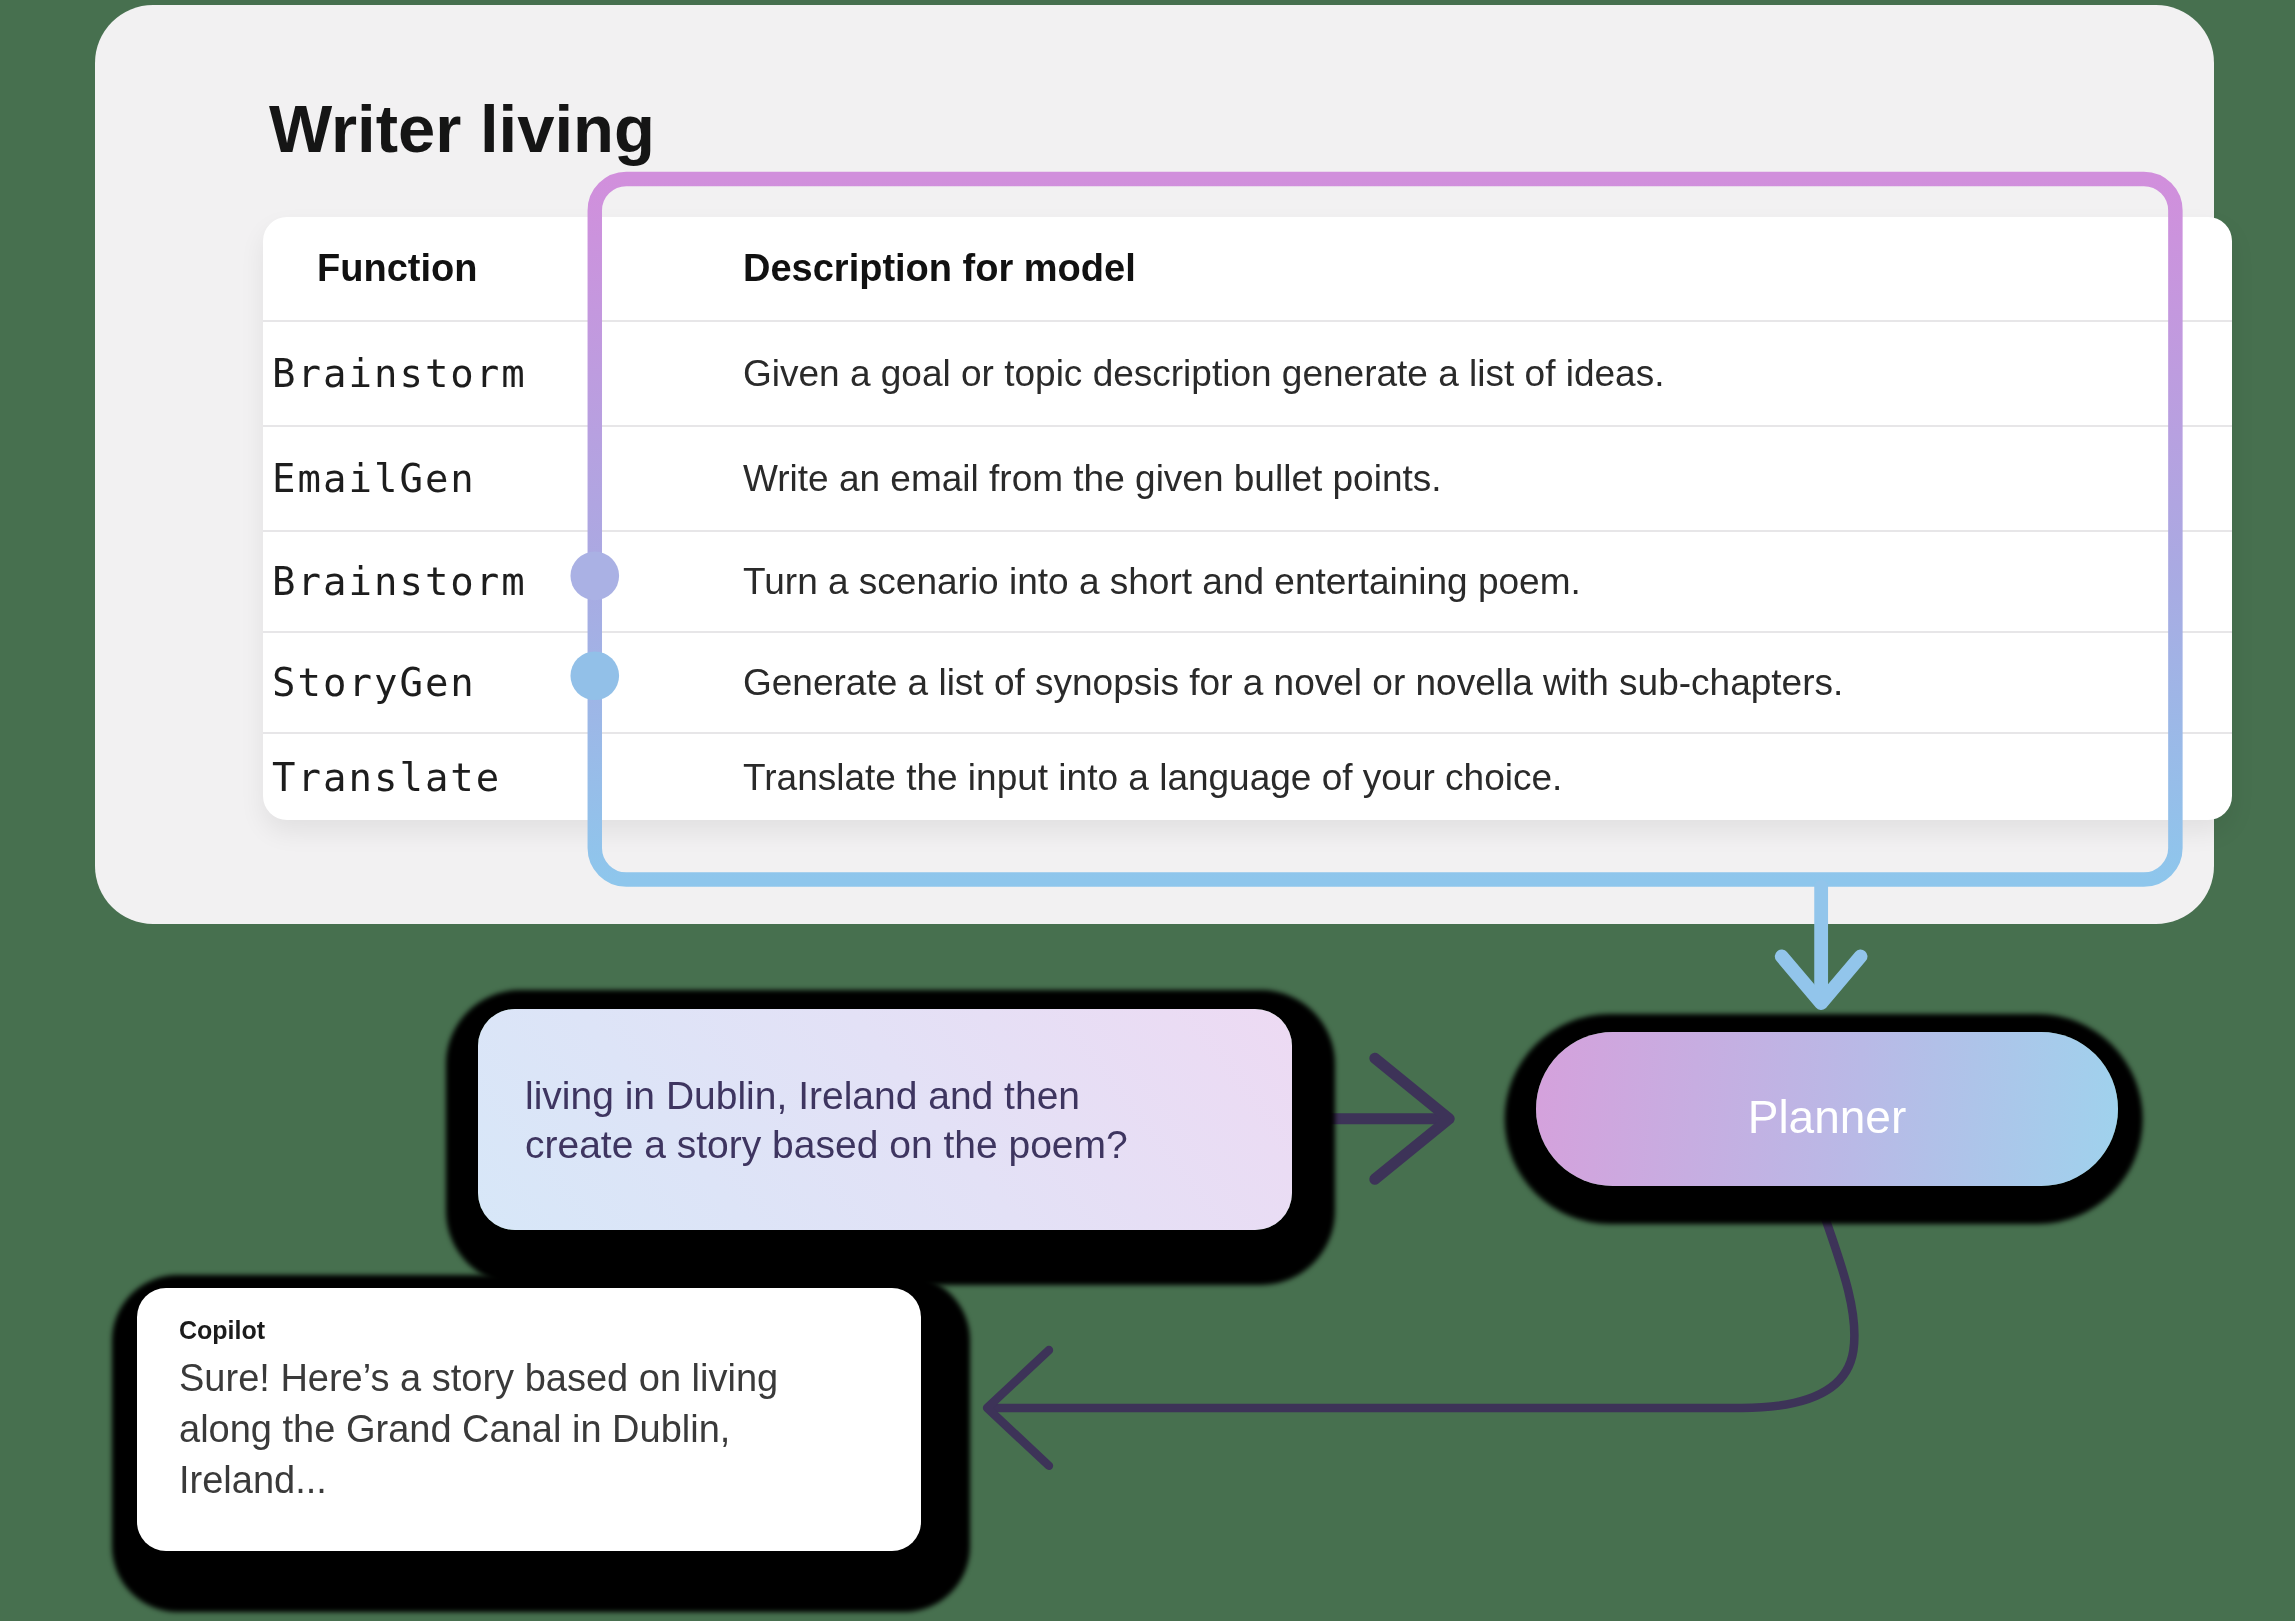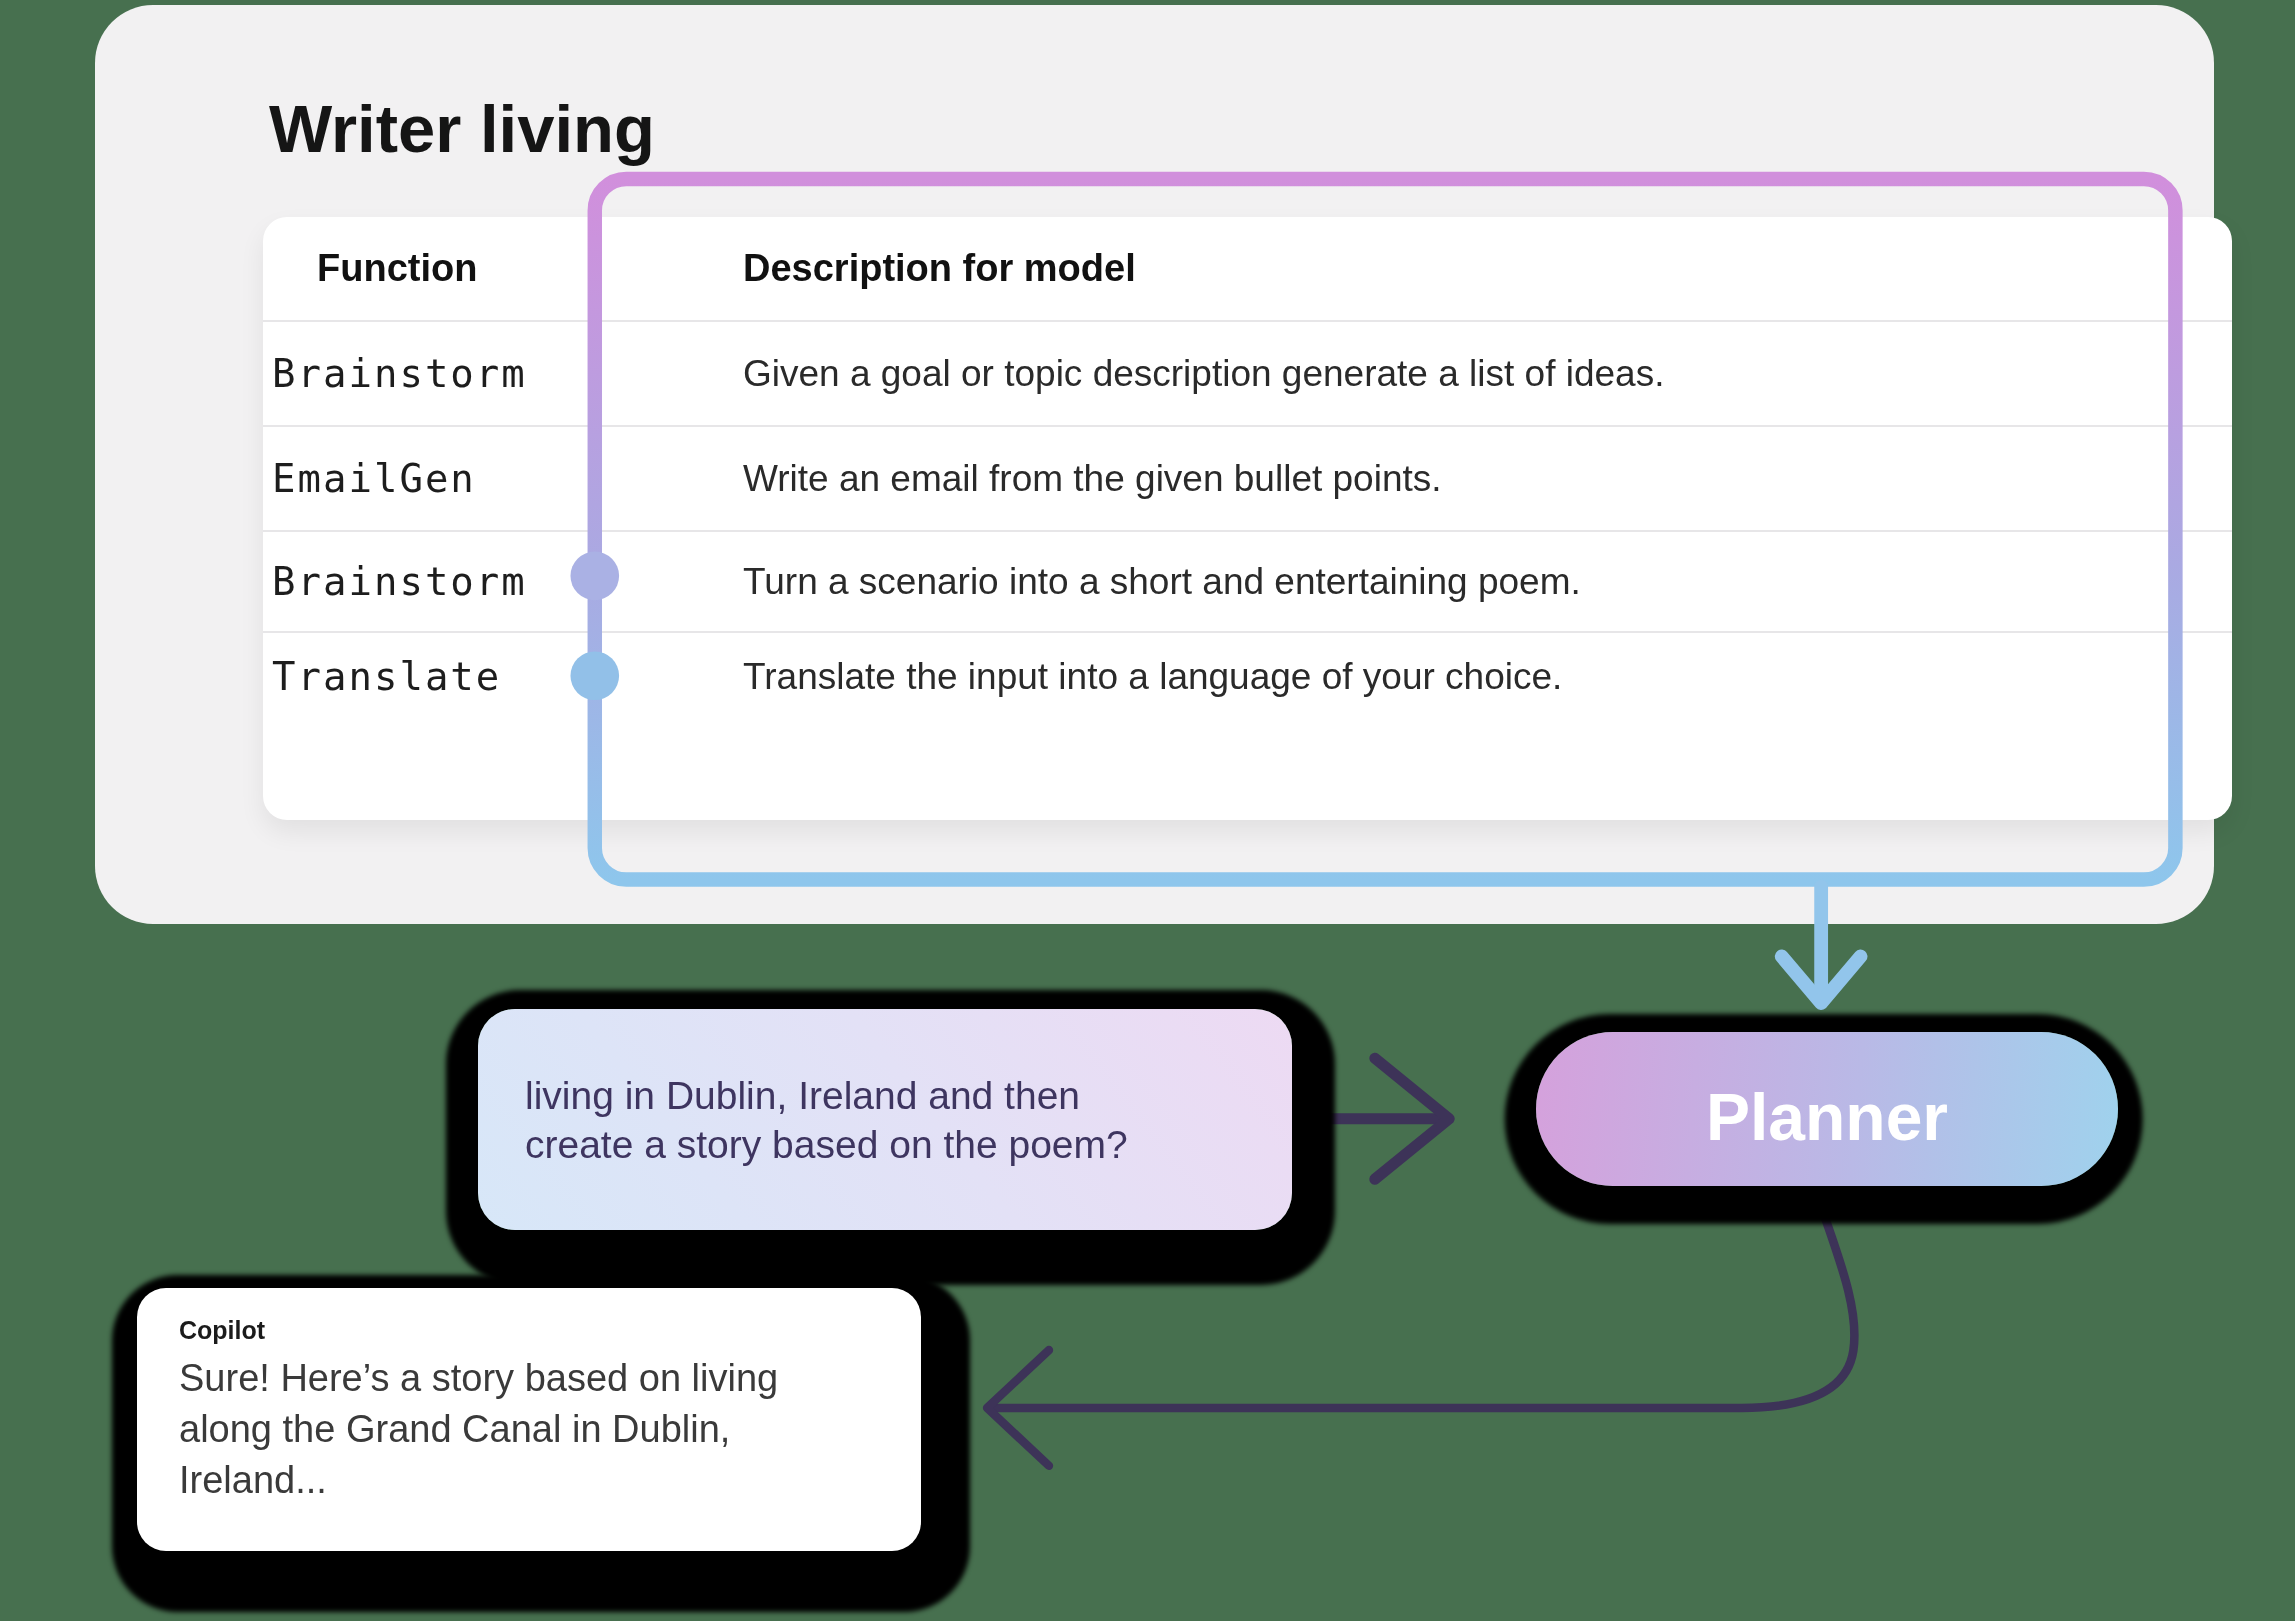--- a/index.html
+++ b/index.html
@@ -40,21 +40,21 @@
   .user-bubble{position:absolute;left:478px;top:1009px;width:814px;height:221px;
     border-radius:37px;background:linear-gradient(52deg,var(--user-bubble-from) 0%,#e3e1f6 55%,var(--user-bubble-to) 100%);
     box-shadow:5.3px 18px 5.3px 37px var(--shadow);
     display:flex;flex-direction:column;justify-content:center;box-sizing:border-box;padding-left:47px;}
   .user-bubble .line{font-size:39px;line-height:49px;color:var(--user-text);}
 
   .planner-pill{position:absolute;left:1536px;top:1032px;width:582px;height:154px;
     border-radius:77px;background:linear-gradient(95deg,var(--planner-from) 0%,#b9b9e6 55%,var(--planner-to) 100%);
     box-shadow:-3.3px 10px 5.3px 28px var(--shadow);
     display:flex;align-items:center;justify-content:center;}
-  .planner-pill .label{font-size:66px;font-weight:700;color:var(--planner-text);margin-top:16px;}
+  .planner-pill .label{font-size:46px;font-weight:400;color:var(--planner-text);margin-top:16px;}
 
   .assistant-bubble{position:absolute;left:137px;top:1288px;width:784px;height:263px;
     border-radius:29px;background:var(--assistant-bg);
     box-shadow:12px 24px 5.3px 37px var(--shadow);
     box-sizing:border-box;padding:28px 26px 0 42px;}
   .assistant-name{font-size:25px;font-weight:700;color:var(--assistant-name-text);margin-bottom:8px;}
   .assistant-bubble .line{font-size:38px;line-height:51px;color:var(--assistant-text);}
 </style>
 </head>
 <body>
@@ -73,20 +73,24 @@
         <div class="cell-fn mono">Brainstorm</div>
         <div class="cell-desc desc">Given a goal or topic description generate a list of ideas.</div>
       </div>
       <div class="t-row" style="height:105px">
         <div class="cell-fn mono">EmailGen</div>
         <div class="cell-desc desc">Write an email from the given bullet points.</div>
       </div>
       <div class="t-row" style="height:101px">
         <div class="cell-fn mono">Brainstorm</div>
         <div class="cell-desc desc">Turn a scenario into a short and entertaining poem.</div>
+      </div>
+      <div class="t-row" style="height:101px">
+        <div class="cell-fn mono">StoryGen</div>
+        <div class="cell-desc desc">Generate a list of synopsis for a novel or novella with sub-chapters.</div>
       </div>
       <div class="t-row" style="height:89px">
         <div class="cell-fn mono">Translate</div>
         <div class="cell-desc desc">Translate the input into a language of your choice.</div>
       </div>
     </div>
   </div>
 
   <svg class="overlay" viewBox="0 0 3492 2466">
     <defs>

